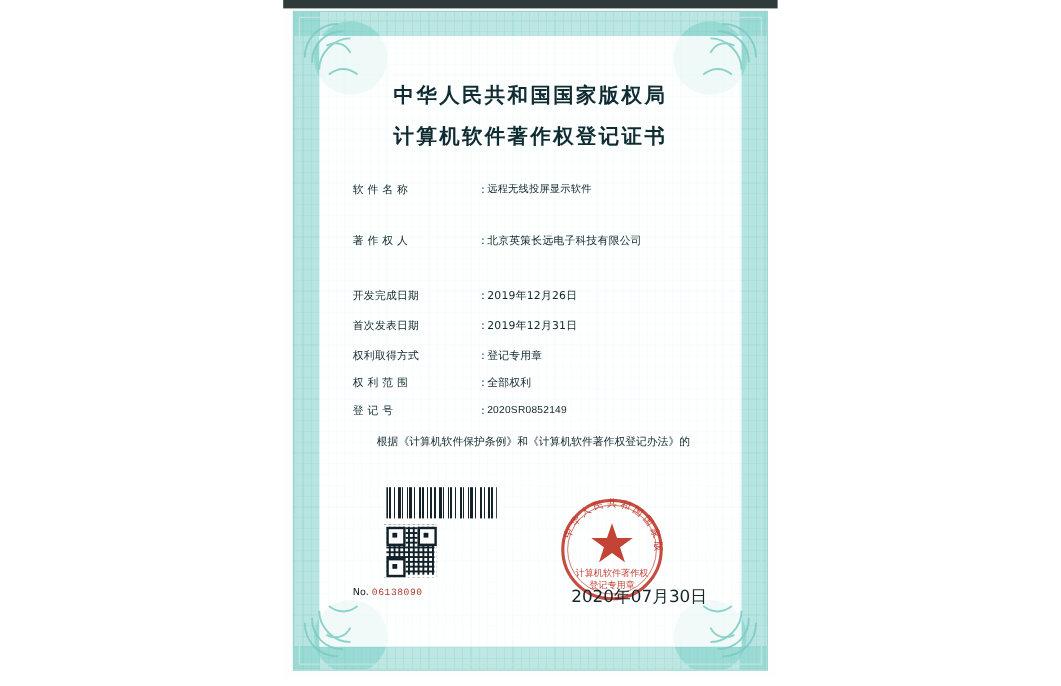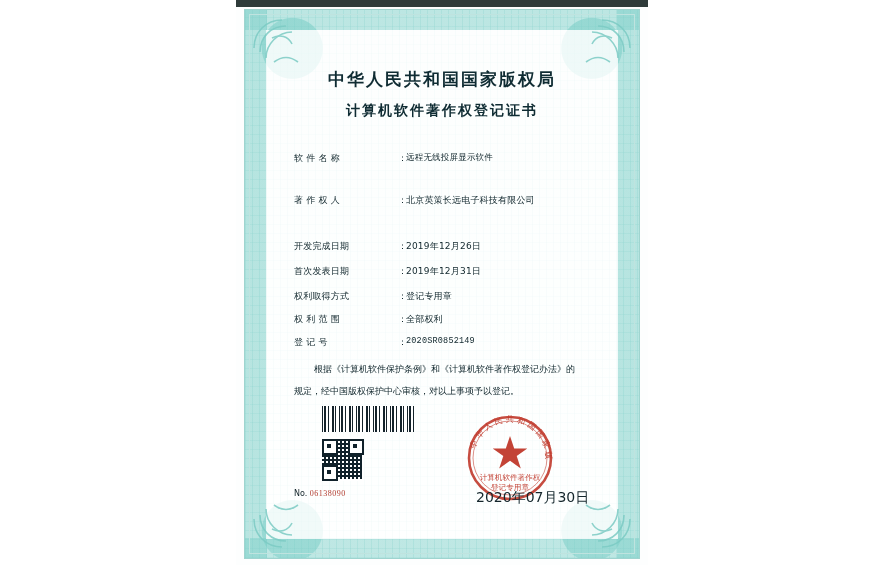--- a/index.html
+++ b/index.html
@@ -109,21 +109,21 @@
     font-weight: bold;
     letter-spacing: 2px;
     white-space: nowrap;
   }
   #cert-title-1 {
     top: 68px;
     font-size: 17px;
   }
   #cert-title-2 {
     top: 102px;
-    font-size: 14px;
+    font-size: 17px;
     font-family: Liberation Serif, serif;
   }
 
   #cert-number-line {
     position: absolute;
     left: 0;
     width: 412px;
     top: 130px;
     text-align: center;
     font-size: 7.5px;
@@ -148,21 +148,21 @@
   .field-colon {
     position: absolute;
     left: 104px;
   }
   .field-value {
     position: absolute;
     left: 112px;
     letter-spacing: 0.2px;
   }
   .field-value.mono {
-    font-family: Liberation Mono, monospace;
+    font-family: Liberation Sans, sans-serif;
     font-size: 8.5px;
   }
 
   #row-name     { left: 58px; top: 152px; }
   #row-name-2   { left: 170px; top: 167px; font-family: "DejaVu Sans Mono", monospace; font-size: 8.5px; }
   #row-owner    { left: 58px; top: 194px; }
   #row-devdate  { left: 58px; top: 240px; }
   #row-pubdate  { left: 58px; top: 265px; }
   #row-acquire  { left: 58px; top: 290px; }
   #row-scope    { left: 58px; top: 313px; }
@@ -246,21 +246,21 @@
   #footer-no {
     position: absolute;
     left: 58px;
     top: 489px;
     font-size: 8px;
     color: #14252b;
     white-space: nowrap;
   }
   #footer-no .no-val {
     color: #b23b2e;
-    font-family: Liberation Serif, serif;
+    font-family: Liberation Mono, monospace;
     letter-spacing: 0.5px;
   }
   #footer-date {
     position: absolute;
     left: 240px;
     top: 489px;
     font-size: 14px;
     color: #14252b;
     white-space: nowrap;
   }
@@ -383,21 +383,20 @@
       <span class="field-value">全部权利</span>
     </div>
 
     <div class="field-row" id="row-regno">
       <span class="field-label">登 记 号</span>
       <span class="field-colon">：</span>
       <span class="field-value mono">2020SR0852149</span>
     </div>
 
     <div class="statement" id="statement-l1">根据《计算机软件保护条例》和《计算机软件著作权登记办法》的</div>
-    <div class="statement" id="statement-l2">规定，经中国版权保护中心审核，对以上事项予以登记。</div>
 
     <div id="barcode"></div>
 
     <div id="qr-code"></div>
     <div class="qr-eye" id="qr-eye-tl"></div>
     <div class="qr-eye" id="qr-eye-tr"></div>
     <div class="qr-eye" id="qr-eye-bl"></div>
 
     <div id="seal">
       <svg viewBox="0 0 92 92" width="92" height="92">

